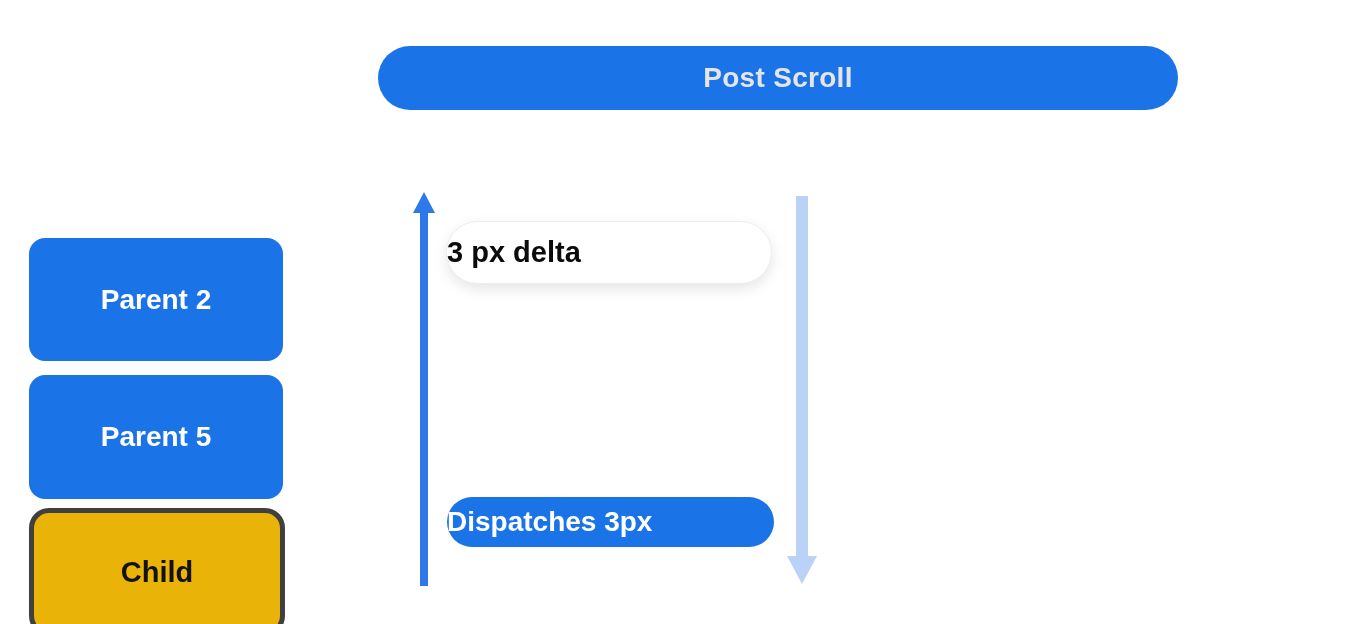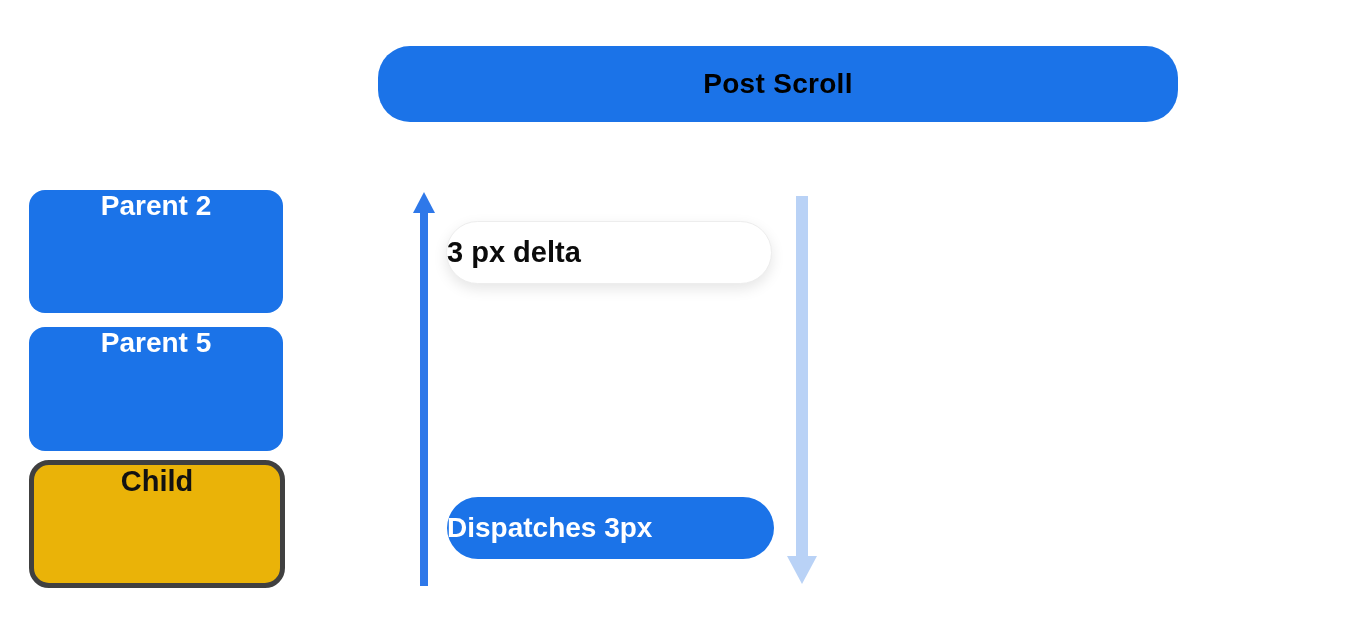--- a/index.html
+++ b/index.html
@@ -8,31 +8,31 @@
     width: 1346px;
     height: 624px;
     background: #ffffff;
     overflow: hidden;
     font-family: "Liberation Sans", sans-serif;
   }
   .abs { position: absolute; box-sizing: border-box; }
 
   
   .banner {
-    left: 378px; top: 46px; width: 800px; height: 76px;
+    left: 378px; top: 46px; width: 800px; height: 64px;
     background: #1b73e8; border-radius: 32px;
     display: flex; align-items: center; justify-content: center;
-    color: #000000; font-size: 28px; font-weight: 700; letter-spacing: 0.3px;
+    color: #e5e5e5; font-size: 28px; font-weight: 700; letter-spacing: 0.3px;
   }
 
   
   .node {
     left: 29px; width: 254px;
-    display: flex; align-items: flex-start; justify-content: center;
-    font-size: 28px; font-weight: 700; border-radius: 16px;
+    display: flex; align-items: center; justify-content: center;
+    font-size: 28px; font-weight: 700; border-radius: 16px; margin-top: 48px;
   }
   .node-filled { background: #1b73e8; color: #ffffff; }
   .node-parent2 { top: 190px; height: 123px; }
   .node-parent1 { top: 327px; height: 124px; }
   .node-child {
     top: 460px; height: 128px; width: 256px;
     background: #eab308; border: 5px solid #404040; border-radius: 20px;
     color: #121212; font-weight: 600; font-size: 29px;
   }
 
@@ -46,21 +46,21 @@
     display: flex; align-items: center; justify-content: flex-start;
     border-radius: 32px; font-weight: 700;
   }
   .pill-delta {
     left: 446px; top: 221px; width: 326px; height: 63px;
     background: #ffffff; border: 1px solid #ededed;
     box-shadow: 0 5px 14px rgba(0,0,0,0.10);
     color: #0b0b0b; font-size: 29px;
   }
   .pill-dispatch {
-    left: 447px; top: 497px; width: 327px; height: 62px;
+    left: 447px; top: 497px; width: 327px; height: 50px;
     background: #1b73e8; color: #ffffff; font-size: 28px;
   }
 </style>
 </head>
 <body>
 
 <div class="stage">
 
   <div class="abs banner">
     <span>Post Scroll</span>

